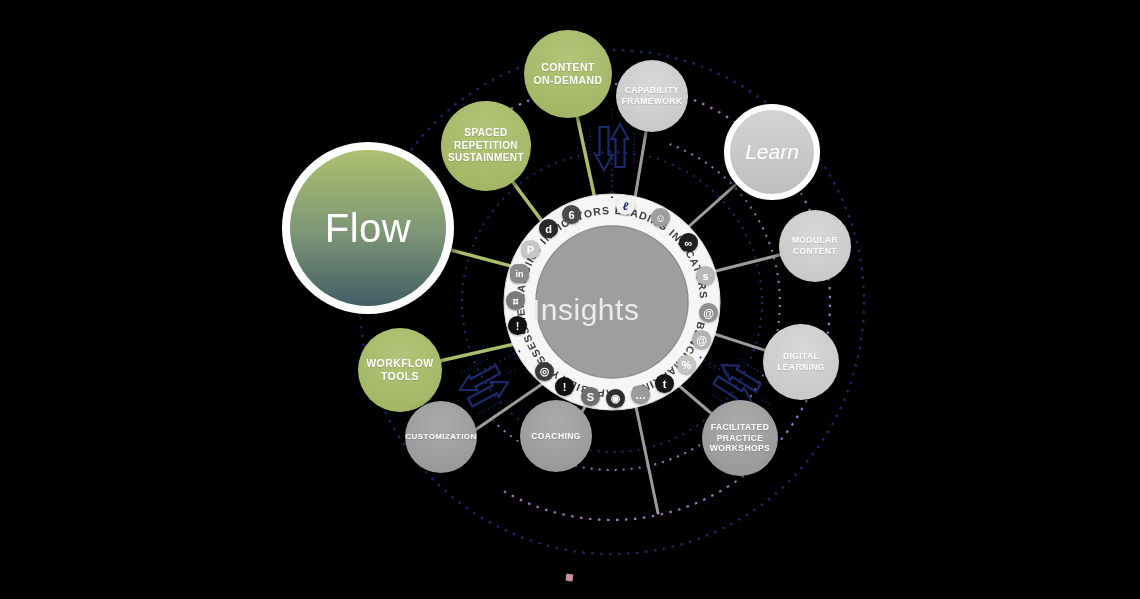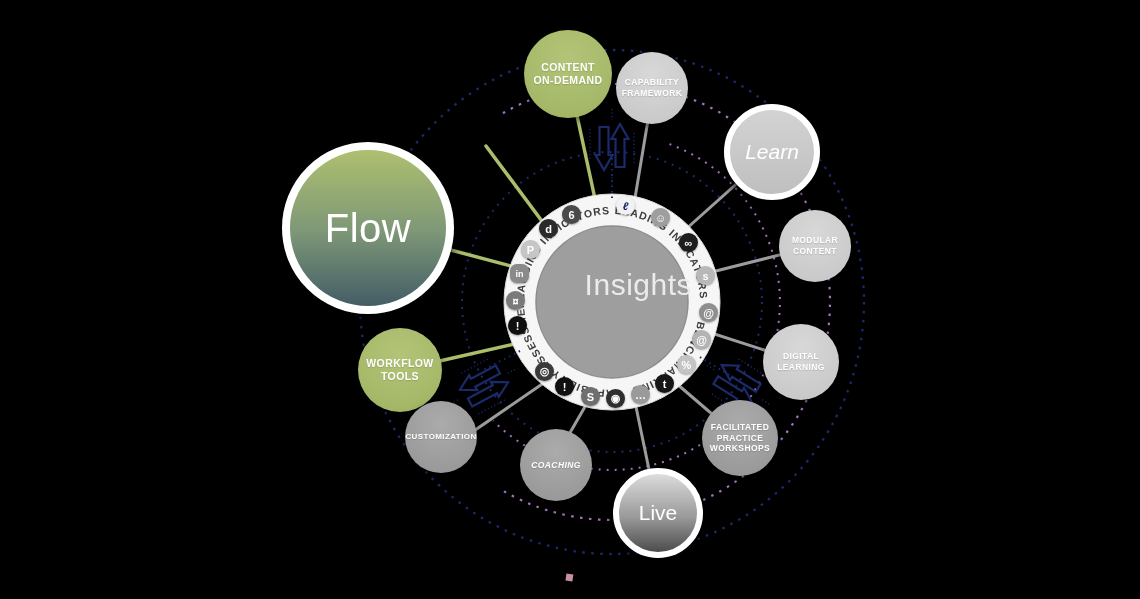--- a/index.html
+++ b/index.html
@@ -21,21 +21,21 @@
   .flow{background:linear-gradient(180deg,#aec06f 0%,#7e9777 52%,#435d66 100%);
         border-width:8px;font-size:40px;letter-spacing:.5px;}
   .learn{background:linear-gradient(180deg,#d3d3d3,#bfbfbf);font-size:21px;font-style:italic;}
   .live{background:linear-gradient(180deg,#dcdcdc 0%,#9a9a9a 55%,#4c4c4c 100%);font-size:21px;}
 
   
   .ric{position:absolute;width:19px;height:19px;border-radius:50%;display:flex;align-items:center;
        justify-content:center;font-size:11px;font-weight:bold;color:#fff;
        box-shadow:0 1px 2px rgba(0,0,0,.35);}
 
-  .insights-lbl{position:absolute;left:532px;top:268px;width:160px;text-align:right;
+  .insights-lbl{position:absolute;left:532px;top:293px;width:160px;text-align:left;
        font-size:30px;color:#ebebeb;letter-spacing:.5px;}
   .ring-text{font-weight:bold;font-size:10.5px;letter-spacing:1px;fill:#3c3c3c;}
 </style>
 </head>
 <body>
 
 <div class="canvas">
 
   <svg width="1140" height="599" viewBox="0 0 1140 599">
     <defs>
@@ -112,51 +112,53 @@
   <span class="ric" style="left:521px;top:240px;background:#c6c6c6;">P</span>
   <span class="ric" style="left:539px;top:219px;background:#2a2a2a;">d</span>
   <span class="ric" style="left:562px;top:205px;background:#4a4a4a;">6</span>
 
   <div class="insights-lbl">Insights</div>
 
   <div class="node sat green" style="left:524px;top:30px;width:88px;height:88px;">
     <span class="lbl" style="font-size:10.5px;">CONTENT
 ON-DEMAND</span>
   </div>
+  <div class="node sat green" style="left:441px;top:101px;width:90px;height:90px;">
+    <span class="lbl" style="font-size:10px;">SPACED
+REPETITION
+SUSTAINMENT</span>
+  </div>
   <div class="node sat green" style="left:358px;top:328px;width:84px;height:84px;">
     <span class="lbl" style="font-size:10.5px;">WORKFLOW
 TOOLS</span>
   </div>
-  <div class="node sat gray-light" style="left:616px;top:52px;width:72px;height:72px;">
+  <div class="node sat gray-light" style="left:616px;top:60px;width:72px;height:72px;">
     <span class="lbl" style="font-size:8.5px;">CAPABILITY
 FRAMEWORK</span>
   </div>
   <div class="node sat gray-light" style="left:779px;top:210px;width:72px;height:72px;">
     <span class="lbl" style="font-size:8.5px;">MODULAR
 CONTENT</span>
   </div>
   <div class="node sat gray-mid" style="left:702px;top:400px;width:76px;height:76px;">
     <span class="lbl" style="font-size:8.5px;">FACILITATED
 PRACTICE
 WORKSHOPS</span>
   </div>
   <div class="node sat gray-light" style="left:763px;top:324px;width:76px;height:76px;">
     <span class="lbl" style="font-size:8.5px;">DIGITAL
 LEARNING</span>
   </div>
-  <div class="node sat gray-mid" style="left:520px;top:429px;width:72px;height:72px;font-style:italic;">
+  <div class="node sat gray-mid" style="left:520px;top:400px;width:72px;height:72px;">
     <span class="lbl" style="font-size:8.5px;">COACHING</span>
   </div>
   <div class="node sat gray-mid" style="left:405px;top:401px;width:72px;height:72px;">
     <span class="lbl" style="font-size:8px;">CUSTOMIZATION</span>
   </div>
 
   <div class="node hub flow" style="left:282px;top:142px;width:172px;height:172px;">
     <span>Flow</span>
   </div>
   <div class="node hub learn" style="left:724px;top:104px;width:96px;height:96px;">
     <span>Learn</span>
   </div>
-  <div class="node hub live" style="left:613px;top:468px;width:90px;height:90px;">
-    <span>Live</span>
-  </div>
 
 </div>
 
 </body></html>

